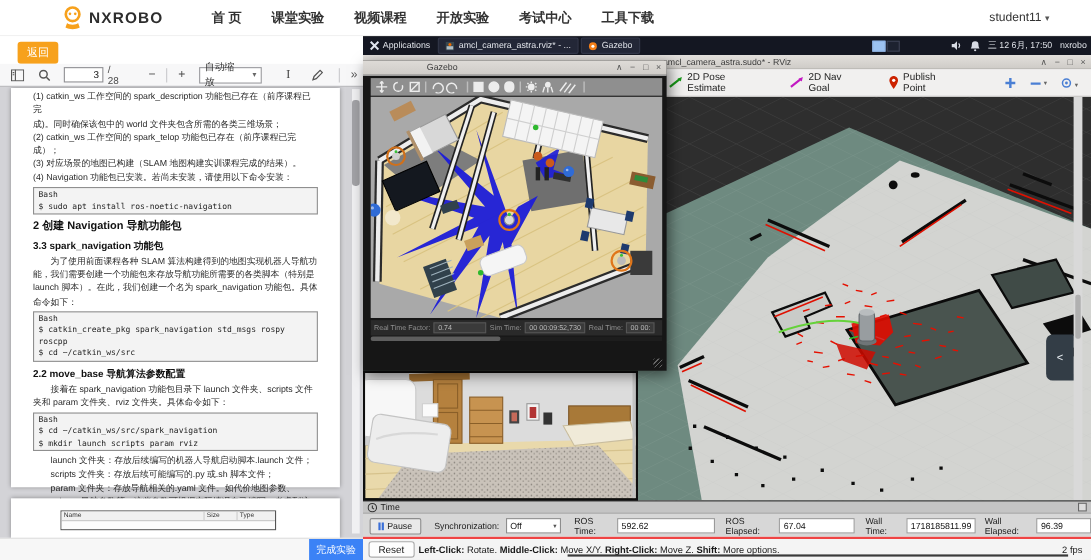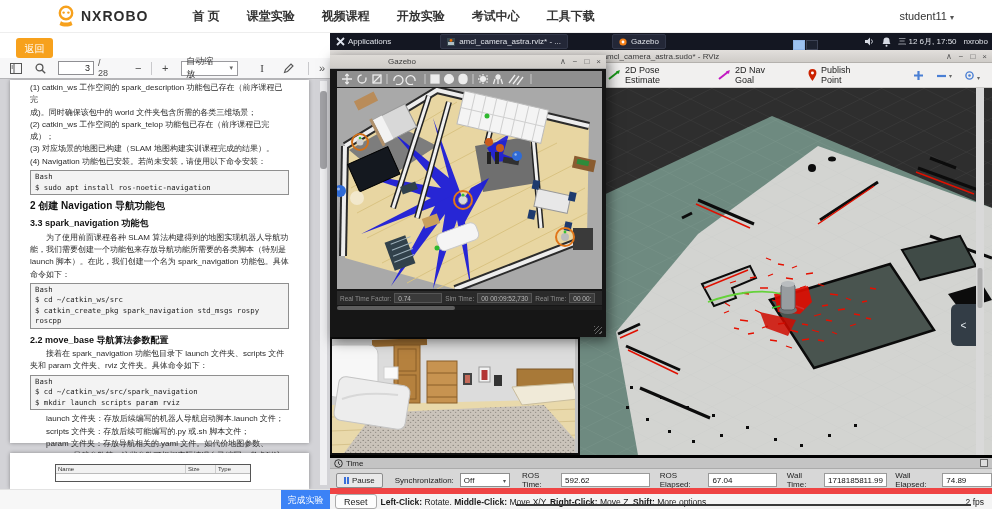--- a/index.html
+++ b/index.html
@@ -42,21 +42,21 @@
   .pdf-thumb{position:absolute;right:3px;top:58px;width:7px;height:78px;background:#a2a2a6;border-radius:3px;}
   .mini-table{position:absolute;left:45px;top:11px;width:196px;border:1px solid #555;background:#fff;}
   .mini-table .hrow{display:flex;background:#f1f1f1;border-bottom:1px solid #bbb;font-size:6px;color:#333;height:9px;line-height:9px;}
   .mini-table .hrow div{border-right:1px solid #ccc;padding-left:2px;}
   .mini-table .brow{height:7px;background:#fcfcfc;}
   .scroll-down-ind{position:absolute;right:14px;top:396px;font-size:9px;color:#4a4a4a;}
 
   
   .desktop{position:absolute;left:330px;top:33px;width:662px;height:476px;background:#2e2e2e;}
   .taskbar{position:absolute;left:0;top:0;width:662px;height:17px;background:#141722;display:flex;
-           align-items:flex-end;color:#dfe2e8;font-size:8px;gap:42px;}
+           align-items:center;color:#dfe2e8;font-size:8px;}
   .tb-item{display:flex;align-items:center;gap:3px;padding:0 6px;height:17px;cursor:pointer;}
   .winbtn{display:flex;align-items:center;gap:4px;height:15px;margin:1px 1px;padding:0 6px;
           background:#232737;border:1px solid #323749;border-radius:2px;cursor:pointer;max-width:150px;overflow:hidden;white-space:nowrap;}
   .tb-right{position:absolute;right:4px;top:0;height:17px;display:flex;align-items:center;gap:7px;}
   .ws-switch{display:flex;gap:1px;}
   .ws-cell{width:12px;height:10px;border:1px solid #8fb4e6;}
   .ws-cell.active{background:#9cc2f0;}
   .ws-cell.idle{background:#1d2230;border-color:#3c4254;}
 
   
@@ -69,36 +69,36 @@
   .rviz-toolbar{position:absolute;left:0;top:13px;width:662px;height:25px;background:#f1f0ef;
                 border-bottom:1px solid #cccbc9;display:flex;align-items:center;font-size:9px;color:#222;}
   .rtool{display:flex;align-items:center;gap:4px;margin-right:22px;cursor:pointer;}
   .rtool-sm{display:flex;align-items:flex-end;gap:2px;margin-right:12px;cursor:pointer;font-size:6px;color:#666;}
   .rviz-view{position:absolute;left:0;top:38px;width:662px;height:367px;}
   .views-tab{position:absolute;left:621px;top:216px;width:25px;height:42px;background:#333d46;
              border-radius:6px 0 0 6px;color:#e8eef2;font-size:10px;display:flex;align-items:center;
              justify-content:center;cursor:pointer;}
 
   
-  .timepanel{position:absolute;left:0;top:405px;width:662px;height:33px;background:#d7d7d7;border-top:3px solid #000000;}
+  .timepanel{position:absolute;left:0;top:405px;width:662px;height:33px;background:#d7d7d7;border-top:1px solid #000000;}
   .tp-title{position:absolute;left:0;top:0;width:662px;height:11px;background:#c4c4c4;border-bottom:1px solid #ababab;
             display:flex;align-items:center;gap:3px;font-size:8px;color:#222;padding-left:4px;}
   .tp-float{position:absolute;right:4px;top:1px;width:8px;height:8px;border:1px solid #666;background:#ddd;}
   .tp-row{position:absolute;left:0;top:11px;width:662px;height:22px;display:flex;align-items:center;gap:6px;padding-left:6px;font-size:8px;color:#1c1c1c;}
   .tp-btn{display:flex;align-items:center;gap:3px;height:15px;padding:0 7px;background:#e9e9e9;
           border:1px solid #8d8d8d;border-radius:2px;cursor:pointer;}
   .pause-glyph{display:inline-flex;gap:1px;}
   .pause-glyph i{width:2px;height:7px;background:#3a6fd8;display:inline-block;}
   .tp-select{display:flex;align-items:center;justify-content:space-between;width:58px;height:14px;
              background:#fff;border:1px solid #8d8d8d;padding:0 3px;font-size:8px;cursor:pointer;}
   .tp-field{height:14px;background:#fff;border:1px solid #9a9a9a;font-size:8px;line-height:13px;padding-left:3px;color:#111;}
 
   
   .rviz-status{position:absolute;left:0;top:438px;width:662px;height:21px;background:#f4f4f4;
-               border-top:6px solid #ef4444;display:flex;align-items:center;font-size:8.5px;color:#1a1a1a;gap:4px;padding-left:5px;}
+               border-top:2px solid #ef4444;display:flex;align-items:center;font-size:8.5px;color:#1a1a1a;gap:4px;padding-left:5px;}
   .reset-btn{height:15px;padding:0 8px;background:#fdfdfd;border:1px solid #ababab;border-radius:3px;
              font-size:9px;color:#222;cursor:pointer;font-family:"Liberation Sans",sans-serif;}
   .fps{position:absolute;right:8px;font-size:8.5px;color:#1a1a1a;}
   .edge-line{position:absolute;left:186px;bottom:3px;width:455px;height:2px;background:#3a3a3a;}
 
   
   .gazebo{position:absolute;left:0;top:22px;width:276px;height:282px;background:#161616;
           box-shadow:3px 4px 12px rgba(0,0,0,.5);}
   .gz-title{position:absolute;left:0;top:0;width:276px;height:14px;background:linear-gradient(#dedbd7,#cfccc8);
             border-bottom:1px solid #aaa;font-size:8px;color:#3c3c3c;}
@@ -201,22 +201,22 @@
           <p>(4) Navigation 功能包已安装。若尚未安装，请使用以下命令安装：</p>
           <div class="codebox">
             <div>Bash</div>
             <div>$ sudo apt install ros-noetic-navigation</div>
           </div>
           <div class="h2">2 创建 Navigation 导航功能包</div>
           <div class="h3">3.3 spark_navigation 功能包</div>
           <p class="indent">为了使用前面课程各种 SLAM 算法构建得到的地图实现机器人导航功能，我们需要创建一个功能包来存放导航功能所需要的各类脚本（特别是 launch 脚本）。在此，我们创建一个名为 spark_navigation 功能包。具体命令如下：</p>
           <div class="codebox">
             <div>Bash</div>
+            <div>$ catkin_create_pkg spark_navigation std_msgs rospy roscpp</div>
             <div>$ cd ~/catkin_ws/src</div>
-            <div>$ catkin_create_pkg spark_navigation std_msgs rospy roscpp</div>
           </div>
           <div class="h3">2.2 move_base 导航算法参数配置</div>
           <p class="indent">接着在 spark_navigation 功能包目录下 launch 文件夹、scripts 文件夹和 param 文件夹、rviz 文件夹。具体命令如下：</p>
           <div class="codebox">
             <div>Bash</div>
             <div>$ cd ~/catkin_ws/src/spark_navigation</div>
             <div>$ mkdir launch scripts param rviz</div>
           </div>
           <p class="indent">launch 文件夹：存放后续编写的机器人导航启动脚本.launch 文件；</p>
           <p class="indent">scripts 文件夹：存放后续可能编写的.py 或.sh 脚本文件；</p>
@@ -393,21 +393,21 @@
             <span>Off</span>
             <span style="font-size:6px;color:#555">▾</span>
           </span>
           <span style="margin-left:6px">ROS Time:</span>
           <span class="tp-field" style="width:104px">592.62</span>
           <span style="margin-left:4px">ROS Elapsed:</span>
           <span class="tp-field" style="width:80px">67.04</span>
           <span style="margin-left:4px">Wall Time:</span>
           <span class="tp-field" style="width:74px">1718185811.99</span>
           <span style="margin-left:2px">Wall Elapsed:</span>
-          <span class="tp-field" style="width:58px">74.89</span>
+          <span class="tp-field" style="width:58px">96.39</span>
         </div>
       </div>
 
       <div class="rviz-status">
         <button class="reset-btn">Reset</button>
         <span>
           <b>Left-Click:</b><span> Rotate.  </span><b>Middle-Click:</b><span> Move X/Y.  </span><b>Right-Click:</b><span> Move Z.  </span><b>Shift:</b><span> More options.</span>
         </span>
         <span class="fps">2 fps</span>
         <span class="edge-line"></span>

